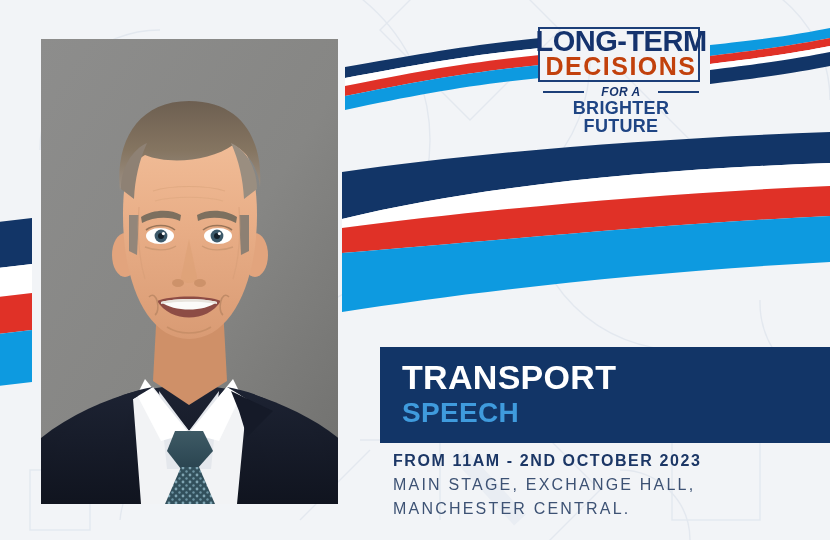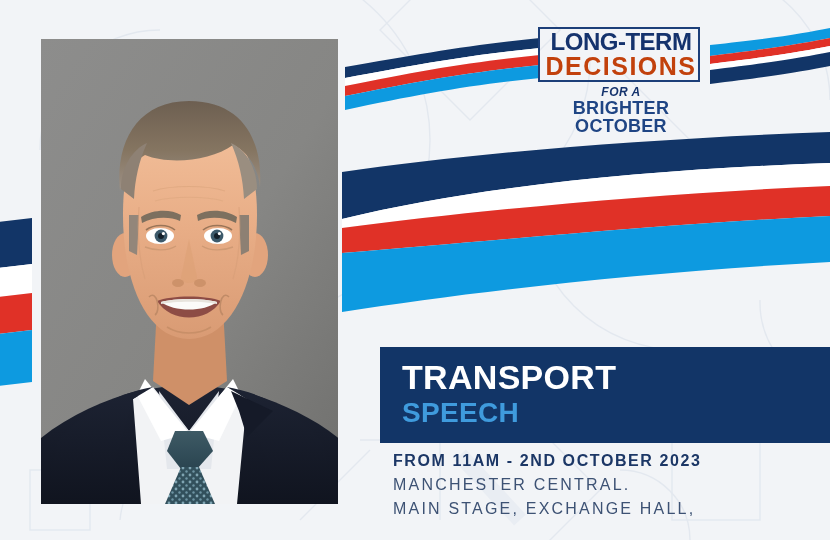--- a/index.html
+++ b/index.html
@@ -28,32 +28,32 @@
   #logo{
     position:absolute;left:533px;top:22px;width:176px;height:86px;
   }
   #logo .box{
     position:absolute;left:5px;top:5px;width:162px;height:55px;
     border:2px solid #1d3f79;
     box-sizing:border-box;
   }
   #logo .l1{
     position:absolute;left:0;top:7px;width:176px;text-align:center;
-    font-size:24px;font-weight:bold;letter-spacing:-0.5px;
+    font-size:29px;font-weight:bold;letter-spacing:-0.5px;
     color:#15336d;line-height:25px;
     font-family:"Liberation Sans", sans-serif;
   }
   #logo .l2{
     position:absolute;left:0;top:32px;width:176px;text-align:center;
     font-size:25px;font-weight:bold;letter-spacing:1.5px;
     color:#c2410c;line-height:25px;
   }
   #logo .l3wrap{
     position:absolute;left:10px;top:63px;width:156px;height:14px;
-    display:flex;align-items:center;justify-content:center;gap:17px;flex-direction:column;
+    display:flex;align-items:center;justify-content:center;gap:17px;
   }
   #logo .rule{flex:1;height:2px;background:#1d3f79;}
   #logo .l3{
     font-size:12px;font-weight:bold;font-style:italic;letter-spacing:0.5px;
     color:#15336d;white-space:nowrap;
   }
   #logo .l4{
     position:absolute;left:0;top:77px;width:176px;text-align:center;
     font-size:18px;font-weight:bold;letter-spacing:0.3px;
     color:#1f4584;line-height:18px;
@@ -251,27 +251,27 @@
 
   <div id="logo">
     <div class="box"></div>
     <div class="l1">LONG-TERM</div>
     <div class="l2">DECISIONS</div>
     <div class="l3wrap">
       <span class="rule"></span>
       <span class="l3">FOR A</span>
       <span class="rule"></span>
     </div>
-    <div class="l4">BRIGHTER OCTOBER</div>
+    <div class="l4">BRIGHTER FUTURE</div>
   </div>
 
   <div id="eventbox">
     <div class="t1">TRANSPORT</div>
     <div class="t2">SPEECH</div>
   </div>
 
   <div id="details">
     <div class="d1">FROM 11AM - 2ND OCTOBER 2023</div>
+    <div class="d2">MAIN STAGE, EXCHANGE HALL,</div>
     <div class="d2">MANCHESTER CENTRAL.</div>
-    <div class="d2">MAIN STAGE, EXCHANGE HALL,</div>
   </div>
 
 </div>
 
 </body></html>

